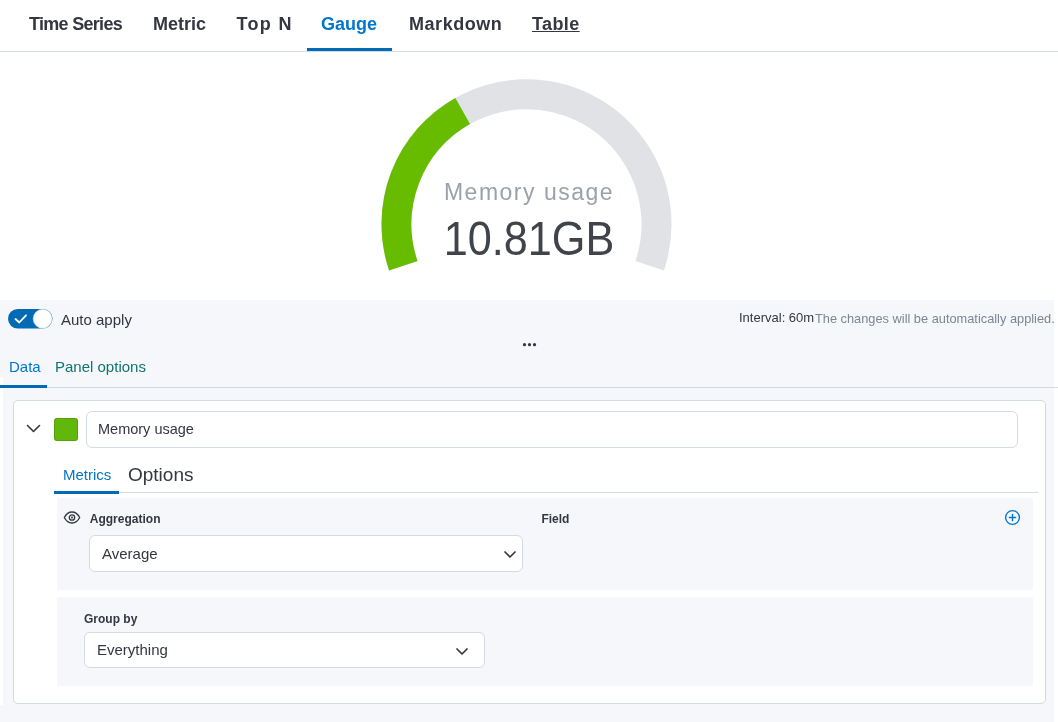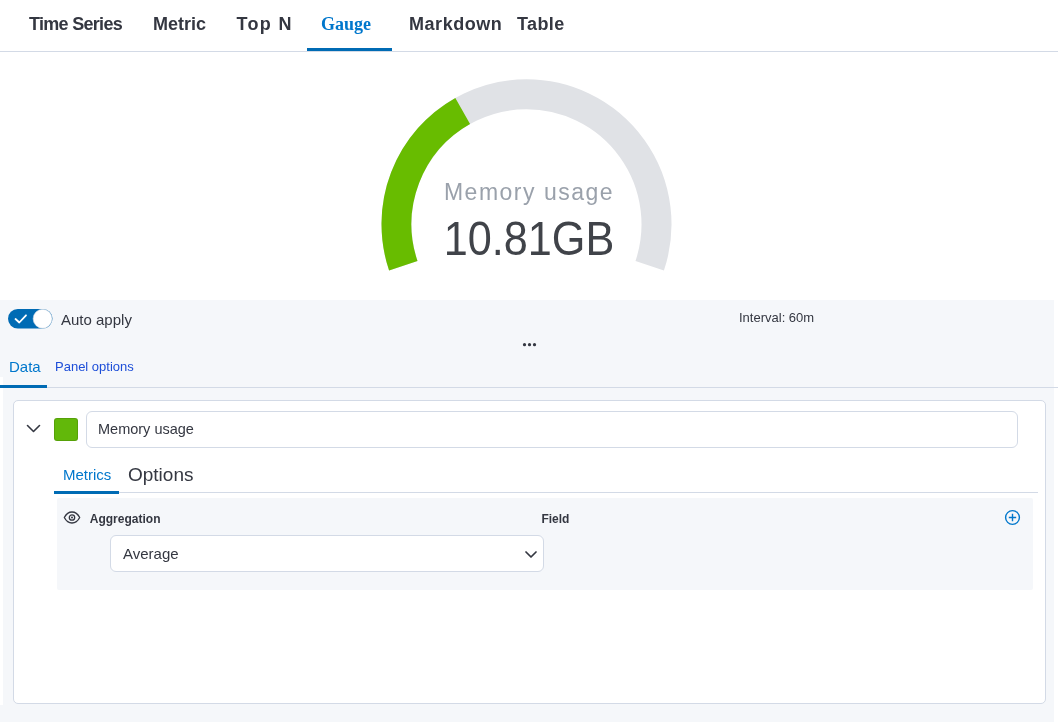--- a/index.html
+++ b/index.html
@@ -15,72 +15,73 @@
   
   .editor { position:absolute; left:0; top:300px; width:1058px; height:422px; background:#F5F7FA; }
   .wstrip-r { position:absolute; left:1054px; top:300px; width:4px; height:422px; background:#fff; }
   .wstrip-l { position:absolute; left:0; top:377px; width:3px; height:328px; background:#fff; }
 
   .autolabel { position:absolute; left:61px; top:312px; font-size:15px; line-height:16px; color:#343741; }
   .interval { white-space:nowrap; position:absolute; left:719px; top:311px; font-size:13px; line-height:14px; color:#343741;margin-left:20px; }
   .autonote { white-space:nowrap; position:absolute; left:815px; top:311.5px; font-size:12.8px; line-height:14px; color:#7D8694; }
 
   .dtab-data { position:absolute; left:9px; top:359px; font-size:15px; line-height:15px; color:#0077CC; }
-  .dtab-panel { position:absolute; left:55px; top:359px; font-size:13px; line-height:15px; color:#1d4ed8; }
+  .dtab-panel { position:absolute; left:55px; top:359px; font-size:15px; line-height:15px; color:#0f766e; }
   .dtab-border { position:absolute; left:0; top:387px; width:1058px; height:1px; background:#D3DAE6; }
   .dtab-under { position:absolute; left:0; top:384.5px; width:47px; height:3px; background:#006BB4; }
 
   
   .panel { position:absolute; left:13px; top:400px; width:1033px; height:304px; background:#fff; border:1px solid #D3DAE6; border-radius:5px; }
   .swatch { position:absolute; left:40px; top:16.5px; width:23.5px; height:23.5px; border-radius:3px; background:#62B80A; border:1px solid rgba(0,0,0,0.12); }
   .nameinput { position:absolute; left:72px; top:10px; width:932px; height:37px; background:#fff; border:1px solid #D3DAE6; border-radius:6px; font-size:14.5px; color:#343741; line-height:35px; padding-left:11px; }
 
   .mtab-metrics { position:absolute; left:49px; top:64px; font-size:15px; line-height:20px; color:#0077CC; }
   .mtab-options { position:absolute; left:114px; top:64px; font-size:19px; line-height:20px; color:#343741; }
   .mtab-border { position:absolute; left:40px; top:91px; width:984px; height:1px; background:#D3DAE6; }
   .mtab-under { position:absolute; left:40px; top:90px; width:65px; height:3px; background:#006BB4; }
 
   .graybox { position:absolute; left:43px; width:976px; background:#F5F7FA; border-radius:2px; }
   .box1 { top:97px; height:92px; }
   .box2 { top:196px; height:89px; }
   .flabel { position:absolute; font-size:12px; font-weight:700; color:#343741; line-height:14px; }
-  .select { position:absolute; background:#fff; border:1px solid #D3DAE6; border-radius:6px; font-size:15px; color:#343741;margin-left:21px; }
+  .select { position:absolute; background:#fff; border:1px solid #D3DAE6; border-radius:6px; font-size:15px; color:#343741; }
   .select .txt { position:absolute; left:12px; top:0; line-height:35px; }
 </style>
 </head>
 <body>
 <div class="page">
 
   <div class="topbar"></div>
   <div class="ttab" style="left:29px;letter-spacing:-0.7px;">Time Series</div>
   <div class="ttab" style="left:152.9px;text-align:right;">Metric</div>
   <div class="ttab" style="left:236.4px;letter-spacing:1.35px;">Top N</div>
-  <div class="ttab active" style="left:321px;font-family:Liberation Serif, serif;">Gauge</div>
+  <div class="ttab active" style="left:321px;">Gauge</div>
   <div class="ttab" style="left:409px;letter-spacing:0.55px;">Markdown</div>
-  <div class="ttab" style="left:517px;letter-spacing:0.4px;">Table</div>
+  <div class="ttab" style="left:532px;letter-spacing:0.4px;text-decoration:underline;">Table</div>
   <div class="abs" style="left:306.6px;top:47.7px;width:85.1px;height:3.2px;background:#006BB4;"></div>
 
   <svg class="abs" style="left:0;top:52px;" width="1058" height="248" viewBox="0 0 1058 248">
     <path d="M 403.3 213.8 A 130 130 0 1 1 649.7 213.8" fill="none" stroke="#E0E2E6" stroke-width="30"></path>
     <path d="M 403.3 213.8 A 130 130 0 0 1 462.7 59.0" fill="none" stroke="#68BC00" stroke-width="30"></path>
     <text x="529" y="147.9" font-size="23" fill="#9AA1AB" text-anchor="middle" letter-spacing="1.5">Memory usage</text>
     <text x="0" y="0" font-size="48" fill="#404349" text-anchor="middle" transform="translate(529,202.6) scale(0.9,1)">10.81GB</text>
   </svg>
 
   <div class="editor"></div>
   <div class="wstrip-r"></div>
   <div class="wstrip-l"></div>
 
   <svg class="abs" style="left:8px;top:309px;" width="45" height="20" viewBox="0 0 45 20">
     <rect x="0" y="0" width="44.5" height="19.5" rx="9.75" fill="#006BB4"></rect>
     <polyline points="7.5,10 11.3,13.5 18,6.3" fill="none" stroke="#fff" stroke-width="1.8" stroke-linecap="round" stroke-linejoin="round"></polyline>
     <circle cx="34.6" cy="9.75" r="9.45" fill="#fff" stroke="#D8DDE5" stroke-width="0.6"></circle>
   </svg>
   <div class="autolabel">Auto apply</div>
   <div class="interval">Interval: 60m</div>
+  <div class="autonote">The changes will be automatically applied.</div>
 
   <svg class="abs" style="left:521px;top:341px;" width="17" height="7" viewBox="0 0 17 7">
     <circle cx="3.5" cy="3.7" r="1.6" fill="#343741"></circle>
     <circle cx="8.5" cy="3.7" r="1.6" fill="#343741"></circle>
     <circle cx="13.5" cy="3.7" r="1.6" fill="#343741"></circle>
   </svg>
 
   <div class="dtab-data">Data</div>
   <div class="dtab-panel">Panel options</div>
   <div class="dtab-border"></div>
@@ -111,15 +112,24 @@
           <polyline points="1,1 6,6 11,1" fill="none" stroke="#343741" stroke-width="1.7" stroke-linecap="round" stroke-linejoin="round"></polyline>
         </svg>
       </div>
       <div class="flabel" style="left:484.4px;top:14px;">Field</div>
       <svg class="abs" style="left:947px;top:11px;" width="17" height="17" viewBox="0 0 17 17">
         <circle cx="8.5" cy="8.5" r="6.9" fill="none" stroke="#0077CC" stroke-width="1.4"></circle>
         <path d="M8.5 4.8 L8.5 12.2 M4.8 8.5 L12.2 8.5" stroke="#0077CC" stroke-width="1.4"></path>
       </svg>
     </div>
 
+    <div class="graybox box2">
+      <div class="flabel" style="left:27px;top:14.5px;">Group by</div>
+      <div class="select" style="left:27px;top:35px;width:401px;height:36px;">
+        <div class="txt" style="line-height:34px;">Everything</div>
+        <svg class="abs" style="right:16px;top:14.5px;" width="12" height="7" viewBox="0 0 12 7">
+          <polyline points="1,1 6,6 11,1" fill="none" stroke="#343741" stroke-width="1.7" stroke-linecap="round" stroke-linejoin="round"></polyline>
+        </svg>
+      </div>
+    </div>
   </div>
 
 </div>
 
 </body></html>

